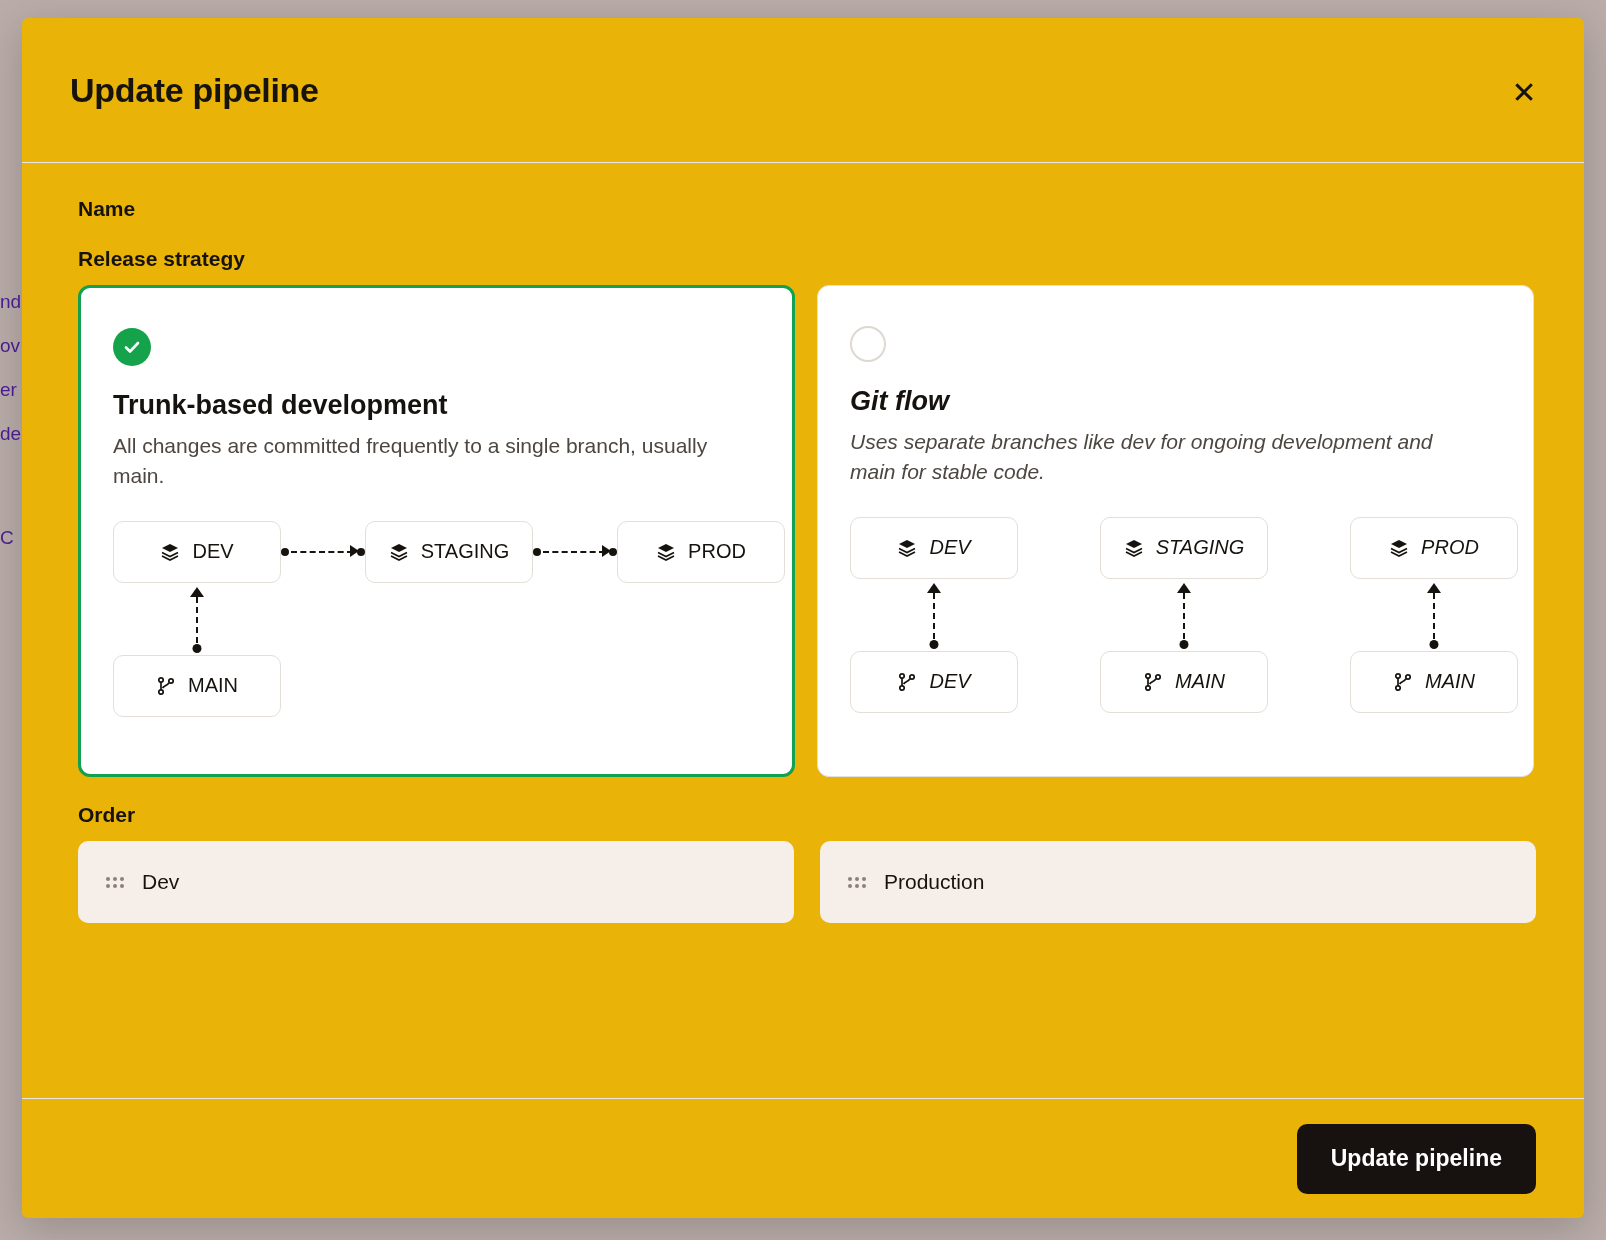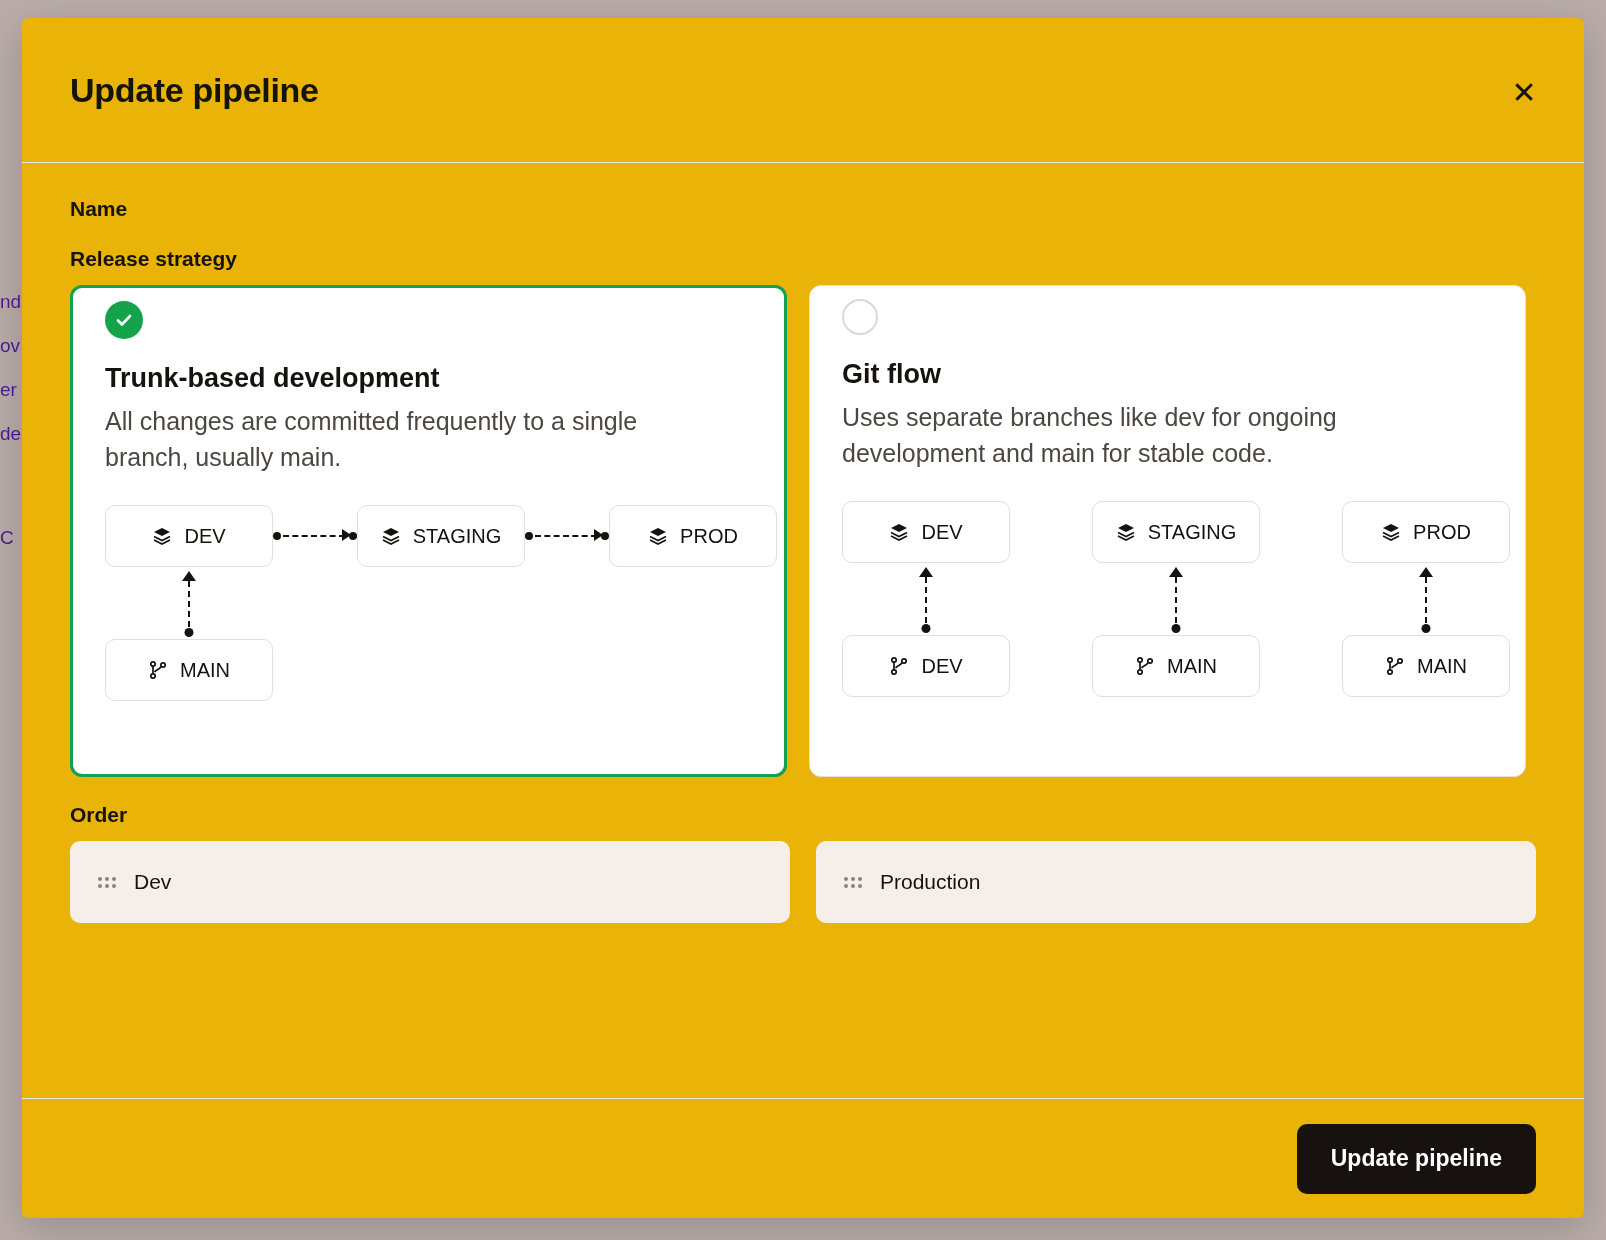--- a/index.html
+++ b/index.html
@@ -71,20 +71,21 @@
     font-size: 30px;
     line-height: 1;
     background: none;
     border: none;
     border-radius: 6px;
   }
 
   .modal-body {
     padding: 34px 48px 0 48px;
     height: 935px;
+    margin-left: 8px;
   }
 
   .field-label {
     font-size: 21px;
     font-weight: bold;
     color: #16130f;
     margin-bottom: 14px;
   }
 
   .name-input {
@@ -108,30 +109,31 @@
   }
 
   .strategy-row {
     display: flex;
     gap: 22px;
   }
   .strategy-card {
     width: 717px;
     height: 492px;
     border-radius: 12px;
-    padding: 13px 32px;
+    padding: 40px 32px;
     position: relative;
     background: #fff;
     cursor: pointer;
   }
   .strategy-card.selected {
     border: 3px solid #12a150;
   }
   .strategy-card.unselected {
     border: 1px solid #e6e0da;
+    font-style: italic;
   }
 
   .radio-on {
     width: 38px;
     height: 38px;
     border-radius: 50%;
     background: #14a34a;
     display: flex;
     align-items: center;
     justify-content: center;
@@ -144,21 +146,21 @@
     background: #fff;
   }
 
   .card-title {
     font-size: 27px;
     font-weight: bold;
     color: #16130f;
     margin-top: 24px;
   }
   .card-desc {
-    font-size: 25px;
+    font-size: 21px;
     color: #4b4views;
     color: #4d4741;
     line-height: 1.42;
     margin-top: 10px;
     max-width: 600px;
   }
 
   .node-row {
     display: flex;
     align-items: center;

